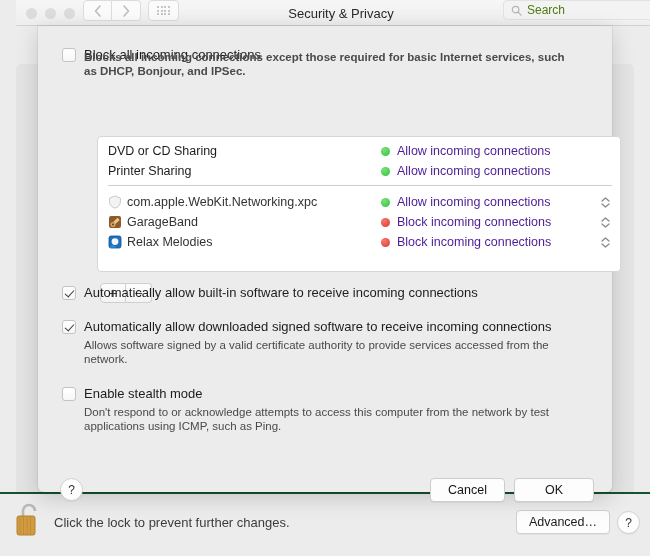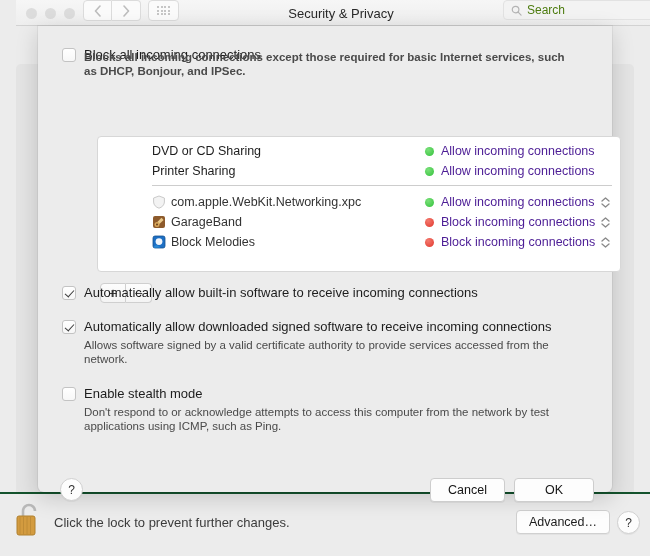--- a/index.html
+++ b/index.html
@@ -159,21 +159,20 @@
 
   
   .listbox {
     position: absolute; left: 59px; top: 110px;
     width: 524px; height: 136px;
     background: #ffffff;
     border: 1px solid #d7d7d7;
     border-radius: 4px;
     box-sizing: border-box;
     overflow: hidden;
-    padding-left: 44px;
   }
   .lrow {
     display: flex; align-items: center;
     height: 20px;
     padding: 0 8px 0 10px;
     position: relative;
   }
   .lrow .appicon { width: 14px; height: 14px; flex: none; margin-right: 5px; }
   .lrow .lname {
     font-size: 12.5px; color: #333333;
@@ -372,21 +371,21 @@
         </span>
       </div>
 
       <div class="lrow">
         <svg class="appicon" viewBox="0 0 14 14">
           <rect x="1" y="1" width="12" height="12" rx="2" fill="#1d6fc4"></rect>
           <rect x="1" y="1" width="12" height="12" rx="2" fill="none" stroke="#12508f" stroke-width="0.8"></rect>
           <circle cx="7" cy="6.6" r="3.4" fill="#f2f6fb"></circle>
           <path d="M1.6 12.2 C4 8.6 6.5 10.6 8.6 12.4 L2.6 12.8 Z" fill="#2a8ad6"></path>
         </svg>
-        <span class="lname">Block Melodies</span>
+        <span class="lname">Relax Melodies</span>
         <span class="status">
           <span class="dot block"></span>
           <span class="stext">Block incoming connections</span>
         </span>
         <span class="stepper">
           <svg width="9" height="5" viewBox="0 0 9 5">
               <path d="M1 4 L4.5 1 L8 4" fill="none" stroke="#8a8a8a" stroke-width="1.3" stroke-linecap="round" stroke-linejoin="round"></path>
             </svg>
           <svg width="9" height="5" viewBox="0 0 9 5">
               <path d="M1 1 L4.5 4 L8 1" fill="none" stroke="#8a8a8a" stroke-width="1.3" stroke-linecap="round" stroke-linejoin="round"></path>

